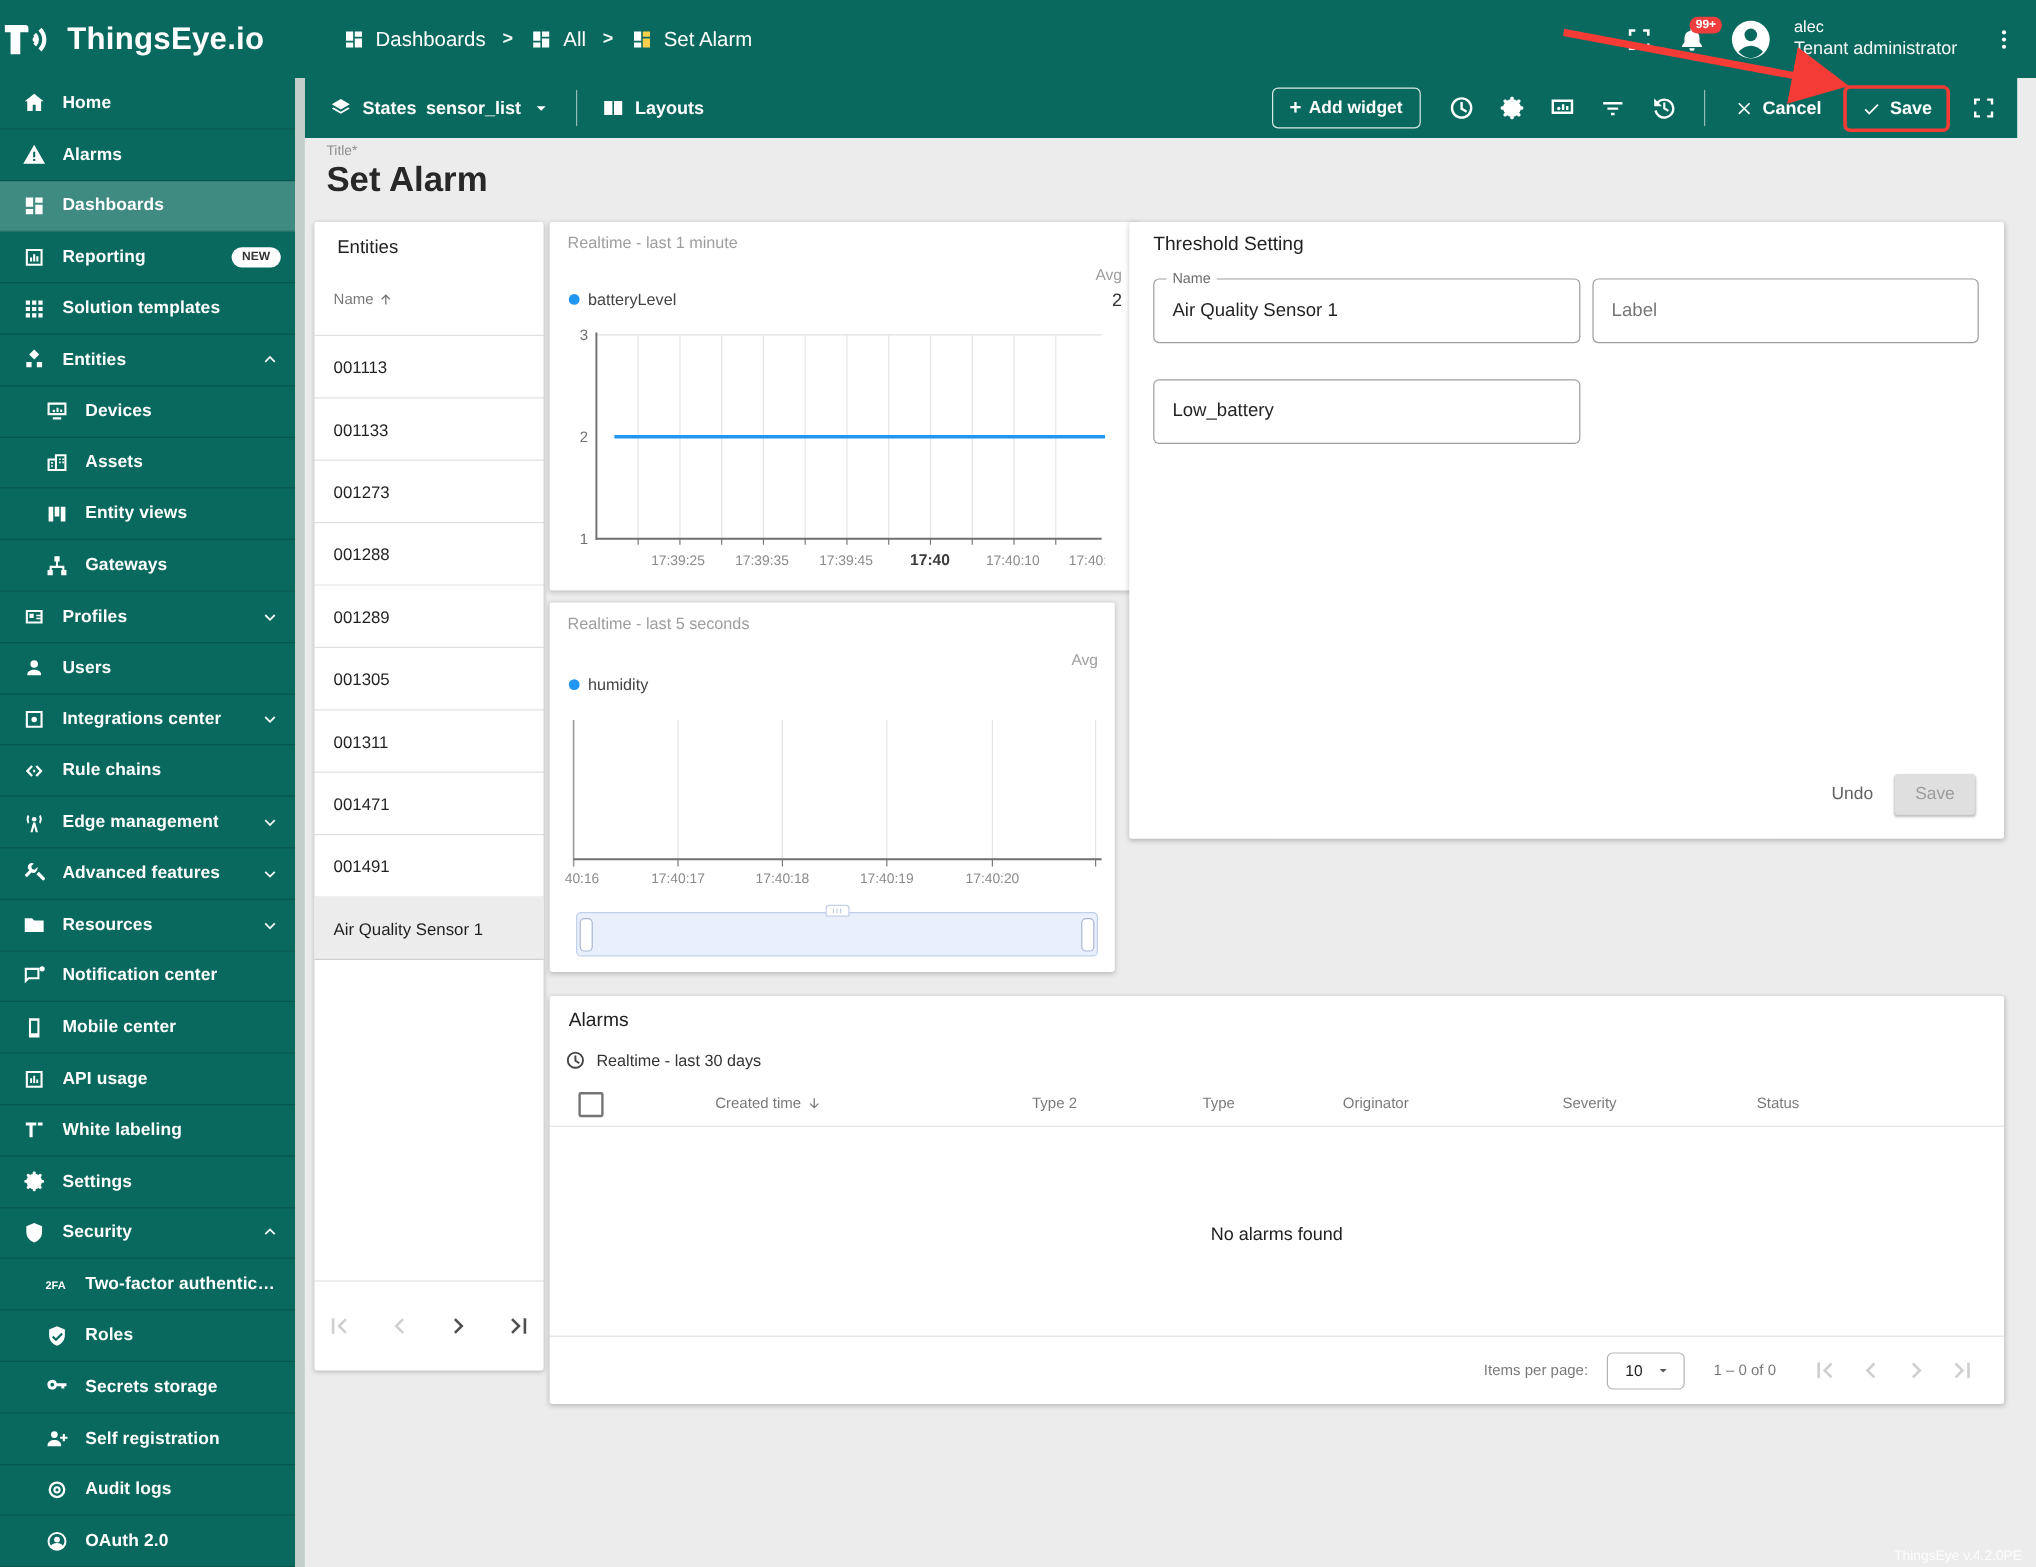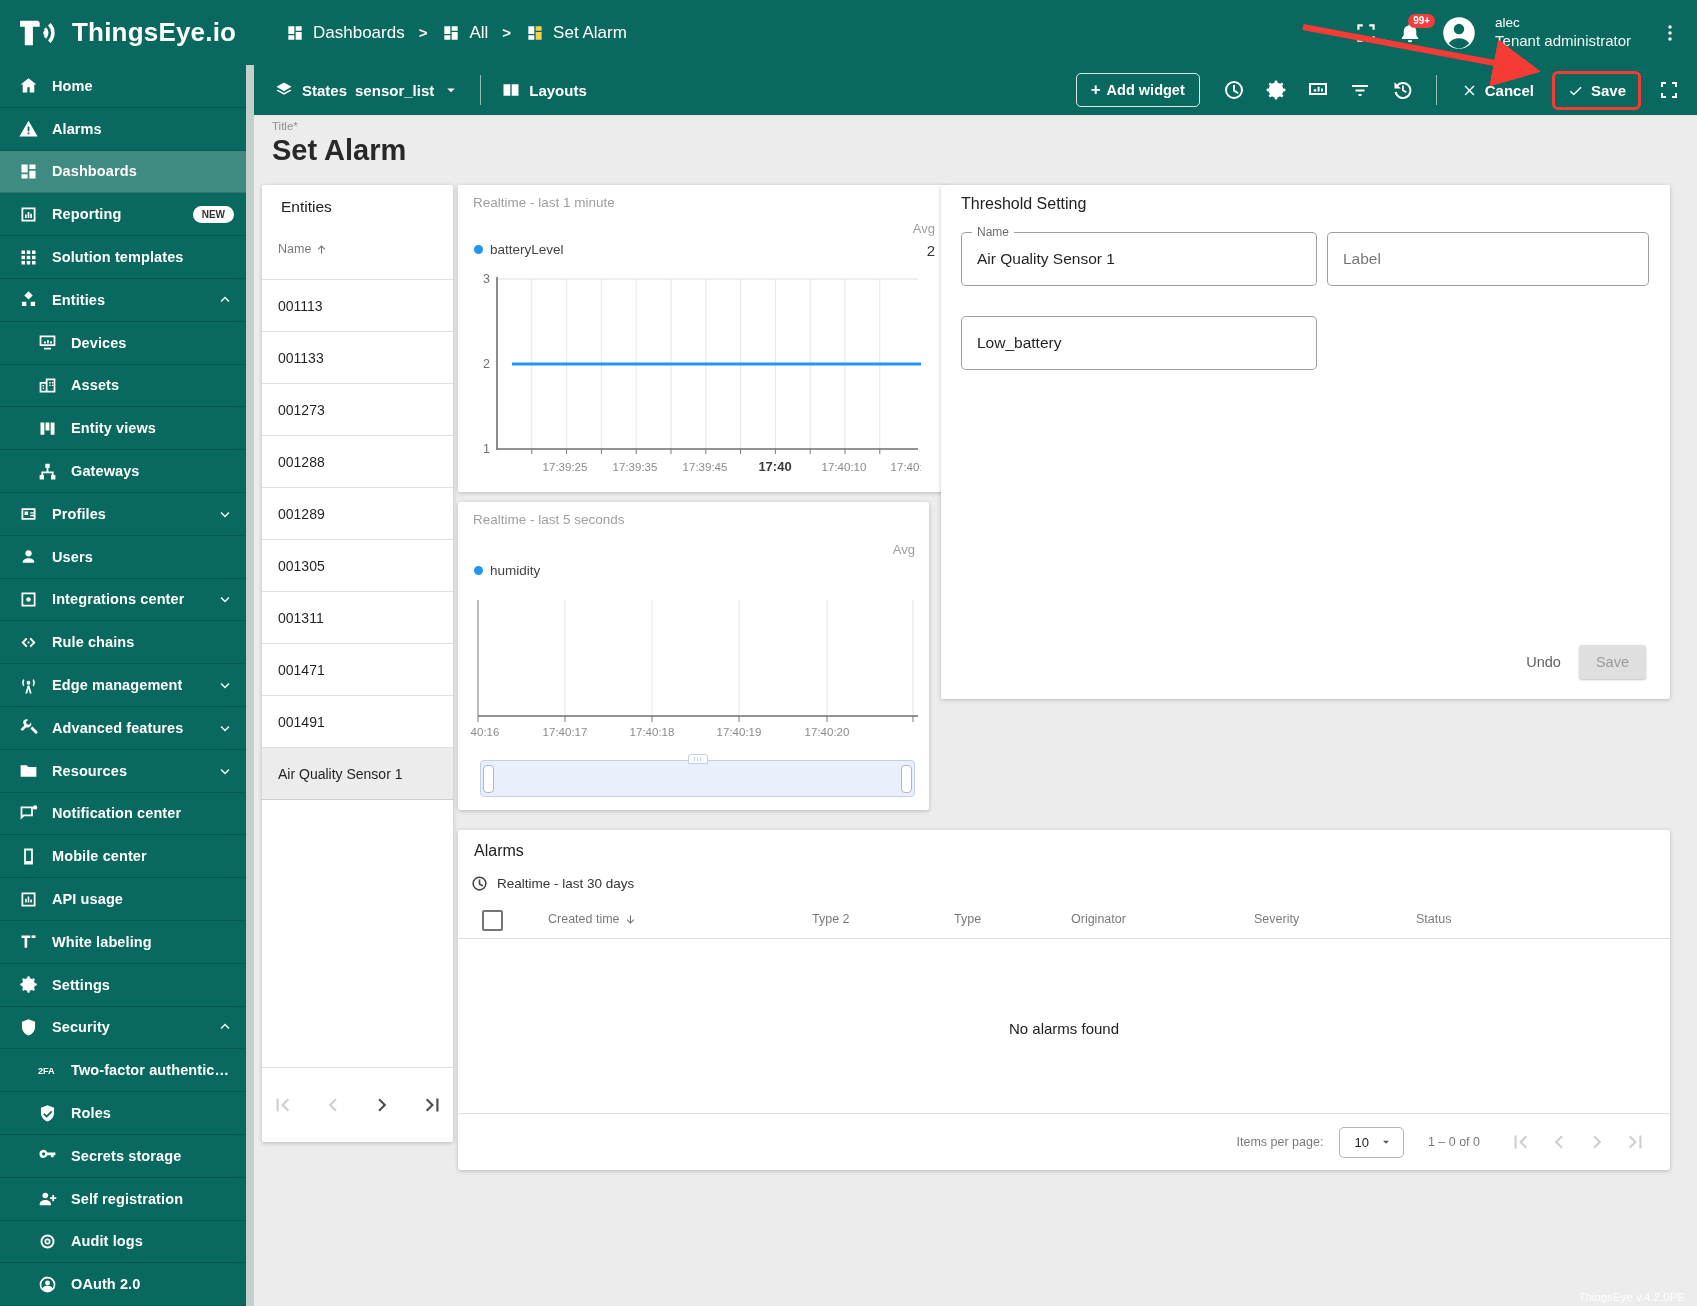--- a/index.html
+++ b/index.html
@@ -1,38 +1,38 @@
 <!DOCTYPE html>
 <html><head>
 <meta charset="utf-8">
 <style>
   html,body{margin:0;padding:0;background:#ececec;}
   #app{position:relative;width:1697px;height:1306px;background:#ececec;overflow:hidden;
        font-family:"Liberation Sans","DejaVu Sans",sans-serif;-webkit-font-smoothing:antialiased;}
   
   .header{position:absolute;top:0;left:0;right:0;height:65px;background:#09695e;display:flex;align-items:center;z-index:30;}
-  .logo-wrap{display:flex;align-items:center;gap:10px;padding-left:16px;width:285px;box-sizing:border-box;}
+  .logo-wrap{display:flex;align-items:center;gap:10px;padding-left:0;width:285px;box-sizing:border-box;}
   .logo-mark{width:46px;height:36px;color:#fff;}
   .logo-text{color:#fff;font-size:26px;font-weight:700;letter-spacing:.2px;}
   .crumbs{display:flex;align-items:center;gap:13px;color:#fff;font-size:17px;font-weight:500;}
   .crumb{display:flex;align-items:center;gap:8px;cursor:pointer;}
   .crumb .ic{width:20px;height:20px;color:#fff;}
   .crumb-sep{font-size:15px;font-weight:700;opacity:.95;padding:0 1px;}
   .header-right{margin-left:auto;display:flex;align-items:center;gap:18px;padding-right:16px;}
   .hbtn{width:26px;height:26px;color:#fff;cursor:pointer;position:relative;}
   .bell-wrap{position:relative;width:26px;height:26px;color:#fff;cursor:pointer;}
   .badge{position:absolute;top:-6px;right:-12px;background:#f03e3e;color:#fff;font-size:10px;font-weight:700;
          border-radius:9px;padding:2px 5px;line-height:1;}
   .avatar{width:36px;height:36px;color:#09695e;cursor:pointer;}
   .user-names{display:flex;flex-direction:column;color:#fff;line-height:1.25;}
   .user-name{font-size:13.5px;}
   .user-role{font-size:15px;opacity:.95;}
   .kebab{width:22px;height:22px;color:#fff;cursor:pointer;margin-left:10px;}
   
-  .toolbar{position:absolute;top:65px;left:254px;right:0;height:50px;background:#09695e;display:flex;align-items:center;z-index:20;padding:0 10px 0 20px;box-sizing:border-box;gap:12px;}
+  .toolbar{position:absolute;top:65px;left:254px;right:16px;height:50px;background:#09695e;display:flex;align-items:center;z-index:20;padding:0 10px 0 20px;box-sizing:border-box;gap:12px;}
   .tb-left{display:flex;align-items:center;gap:10px;color:#fff;}
   .tb-states{display:flex;align-items:center;gap:8px;font-size:15px;font-weight:700;cursor:pointer;}
   .tb-states .ic,.tb-layouts .ic{width:20px;height:20px;color:#fff;}
   .caret{width:18px;height:18px;color:#fff;}
   .vdiv{width:1px;height:30px;background:rgba(255,255,255,.55);margin:0 10px;}
   .tb-layouts{display:flex;align-items:center;gap:8px;font-size:15px;font-weight:700;cursor:pointer;}
   .tb-right{margin-left:auto;display:flex;align-items:center;gap:6px;}
   .add-widget{display:flex;align-items:center;gap:6px;border:1.5px solid rgba(255,255,255,.85);border-radius:5px;
               color:#fff;font-size:14.5px;font-weight:700;padding:6px 14px;cursor:pointer;background:transparent;margin-right:10px;}
   .tbicon{width:24px;height:24px;color:#fff;padding:6px;cursor:pointer;}
@@ -99,21 +99,21 @@
   .th-actions{position:absolute;right:24px;bottom:20px;display:flex;align-items:center;gap:8px;}
   .btn-text{font-size:14.5px;color:#616161;cursor:pointer;padding:8px 10px;}
   .btn-raised-disabled{font-size:14.5px;color:#9b9b9b;background:#dfdfdf;border-radius:3px;padding:9px 17px;
                        box-shadow:0 1px 2px rgba(0,0,0,.25);cursor:default;}
   
   .al-title{position:absolute;left:16px;top:12px;font-size:16px;color:#212121;}
   .al-tw{position:absolute;left:12px;top:44px;display:flex;align-items:center;gap:8px;cursor:pointer;}
   .al-tw .ic{width:19px;height:19px;color:#444;}
   .al-tw-text{font-size:13.5px;color:#333;}
   .al-headrow{position:absolute;left:0;right:0;top:76px;height:32px;}
-  .al-col{position:absolute;top:6px;font-size:12.5px;color:rgba(0,0,0,.54);display:flex;align-items:center;gap:4px;}
+  .al-col{position:absolute;top:6px;font-size:12.5px;color:rgba(0,0,0,.54);display:flex;align-items:center;gap:4px;margin-left:48px;}
   .al-col .ic{width:13px;height:13px;color:rgba(0,0,0,.54);}
   .al-checkbox{position:absolute;left:24px;top:4px;width:17px;height:17px;border:2px solid #757575;border-radius:2px;cursor:pointer;}
   .al-headdiv{position:absolute;left:0;right:0;top:108px;height:1px;background:rgba(0,0,0,.12);}
   .al-empty{position:absolute;left:0;right:0;top:190px;text-align:center;font-size:15px;color:#222;}
   .al-footdiv{position:absolute;left:0;right:0;top:283px;height:1px;background:rgba(0,0,0,.12);}
   .al-footer{position:absolute;left:0;right:0;top:284px;height:56px;display:flex;align-items:center;justify-content:flex-end;gap:16px;padding-right:22px;box-sizing:border-box;}
   .ipp-label{font-size:12.5px;color:rgba(0,0,0,.54);}
   .ipp-select{display:flex;align-items:center;gap:10px;border:1px solid rgba(0,0,0,.3);border-radius:5px;padding:7px 10px 7px 14px;cursor:pointer;}
   .ipp-value{font-size:13px;color:#222;}
   .ipp-select .ic{width:14px;height:14px;color:#555;}

